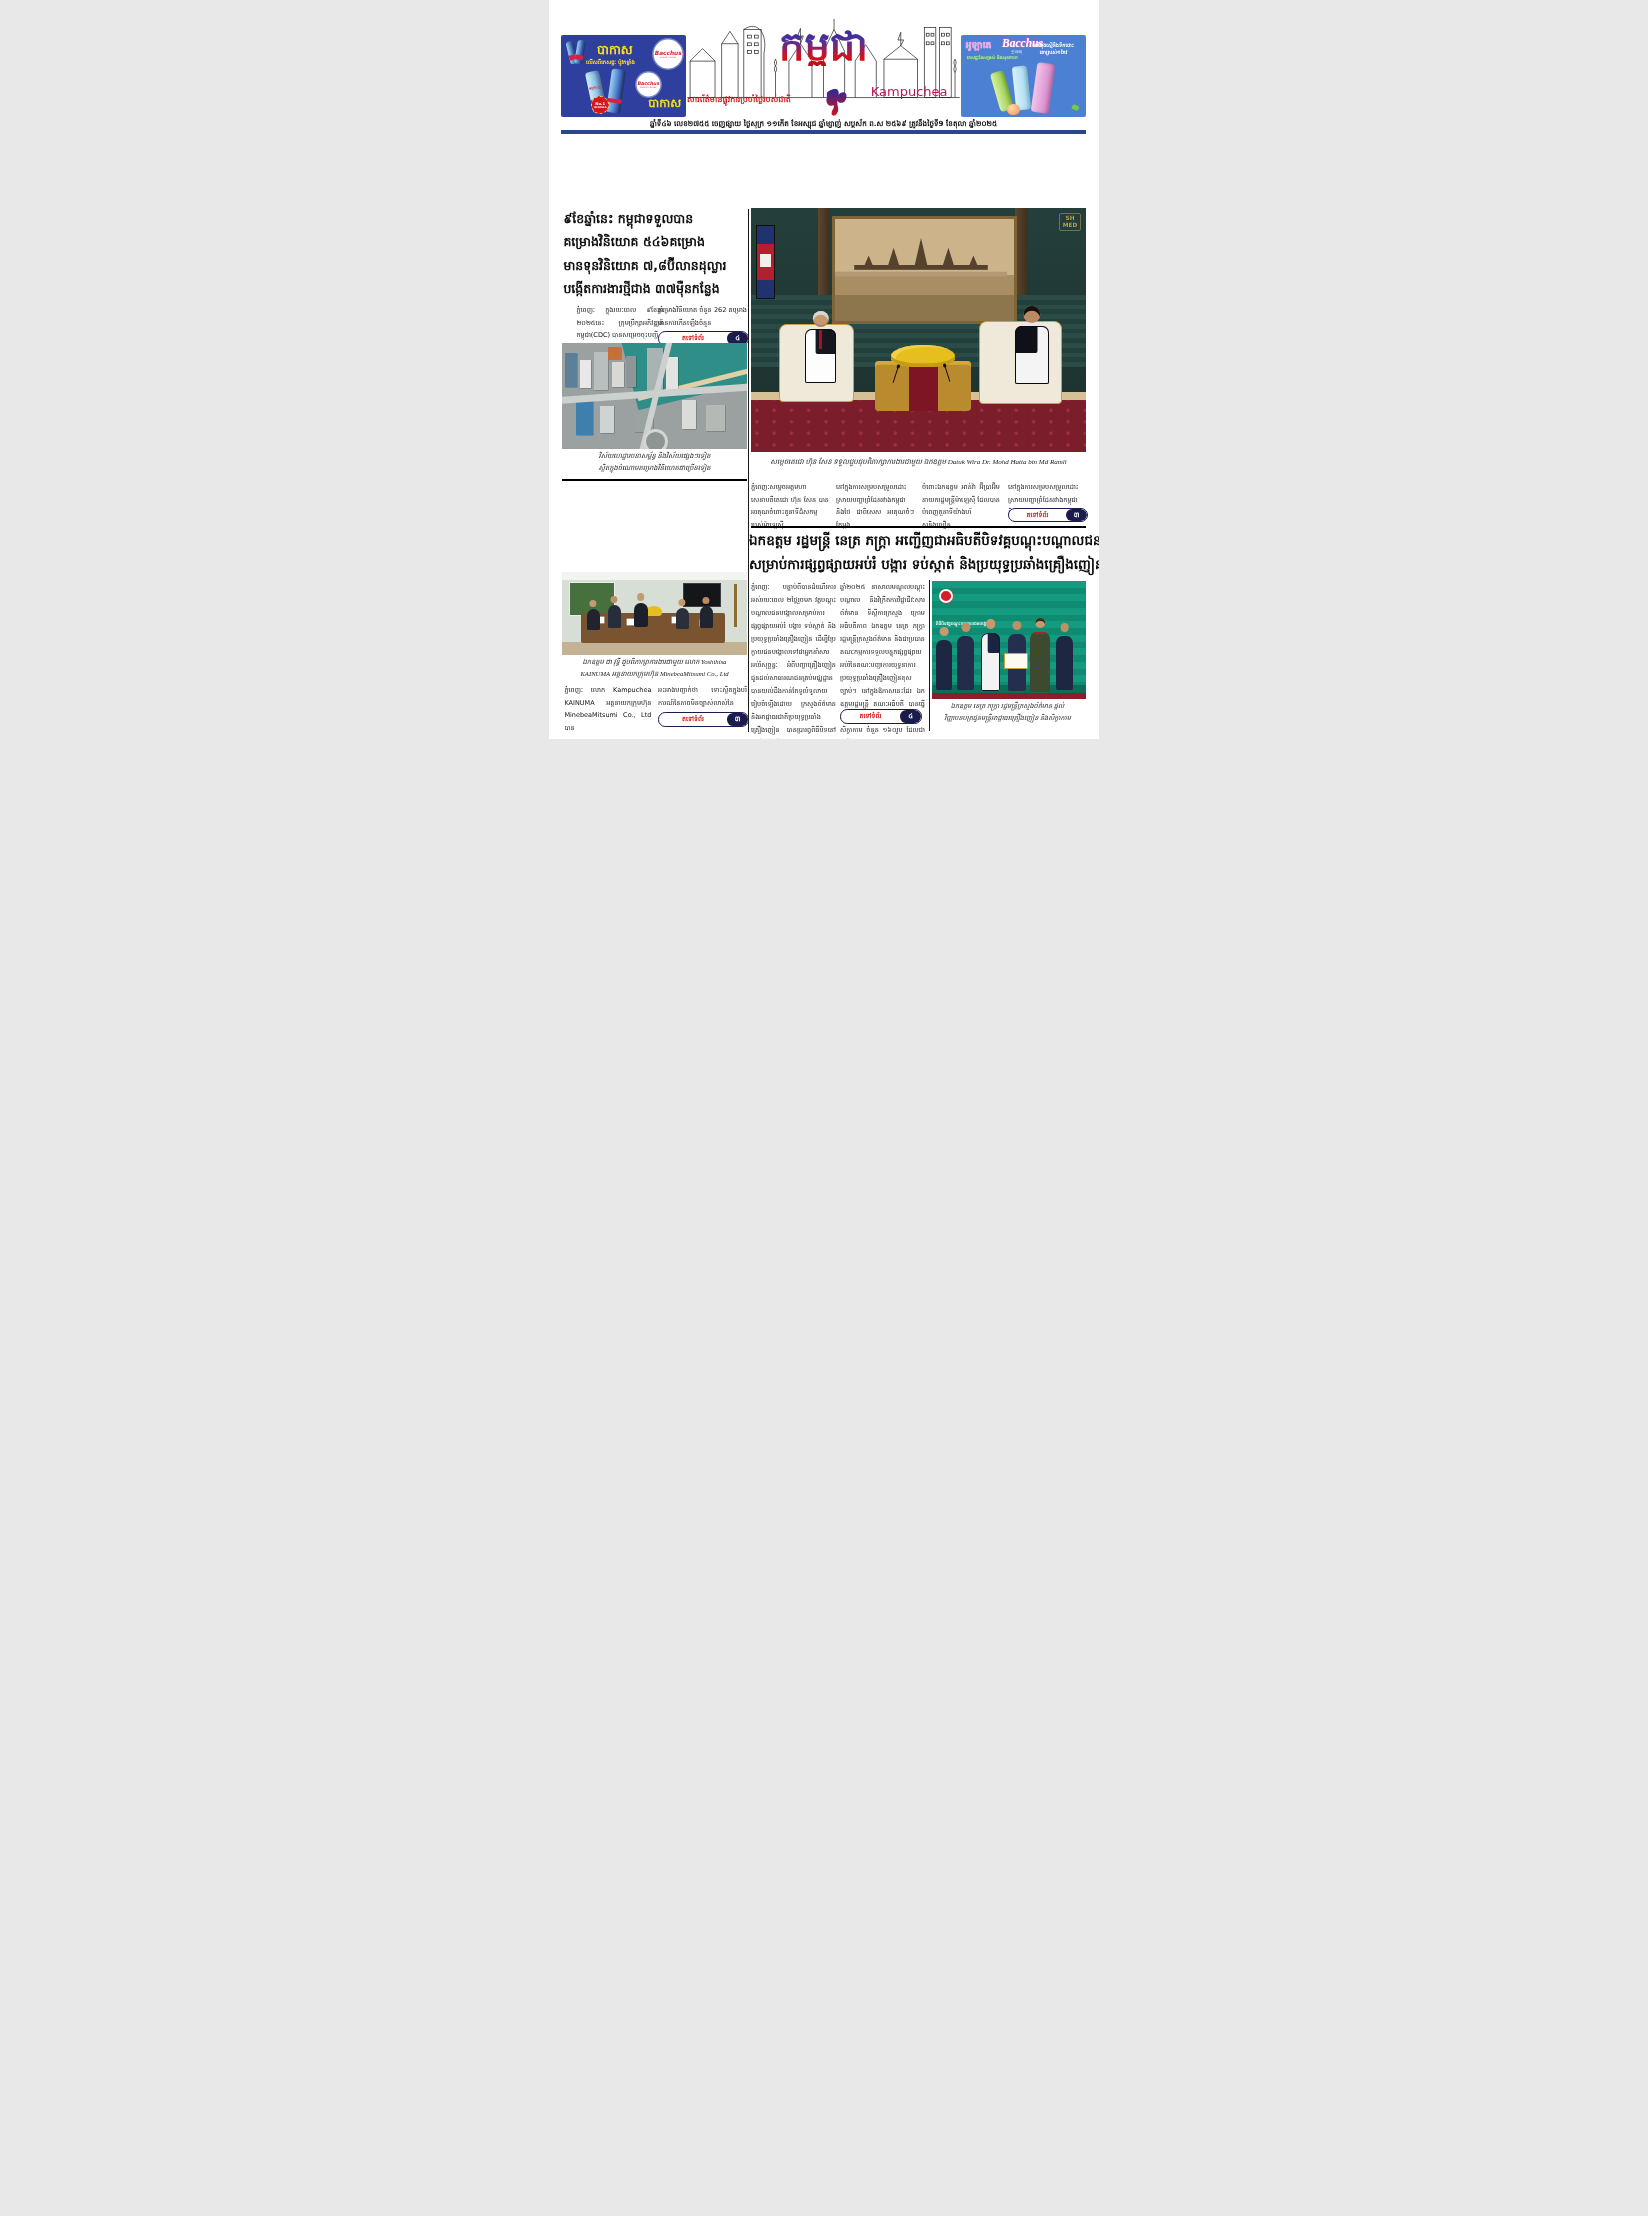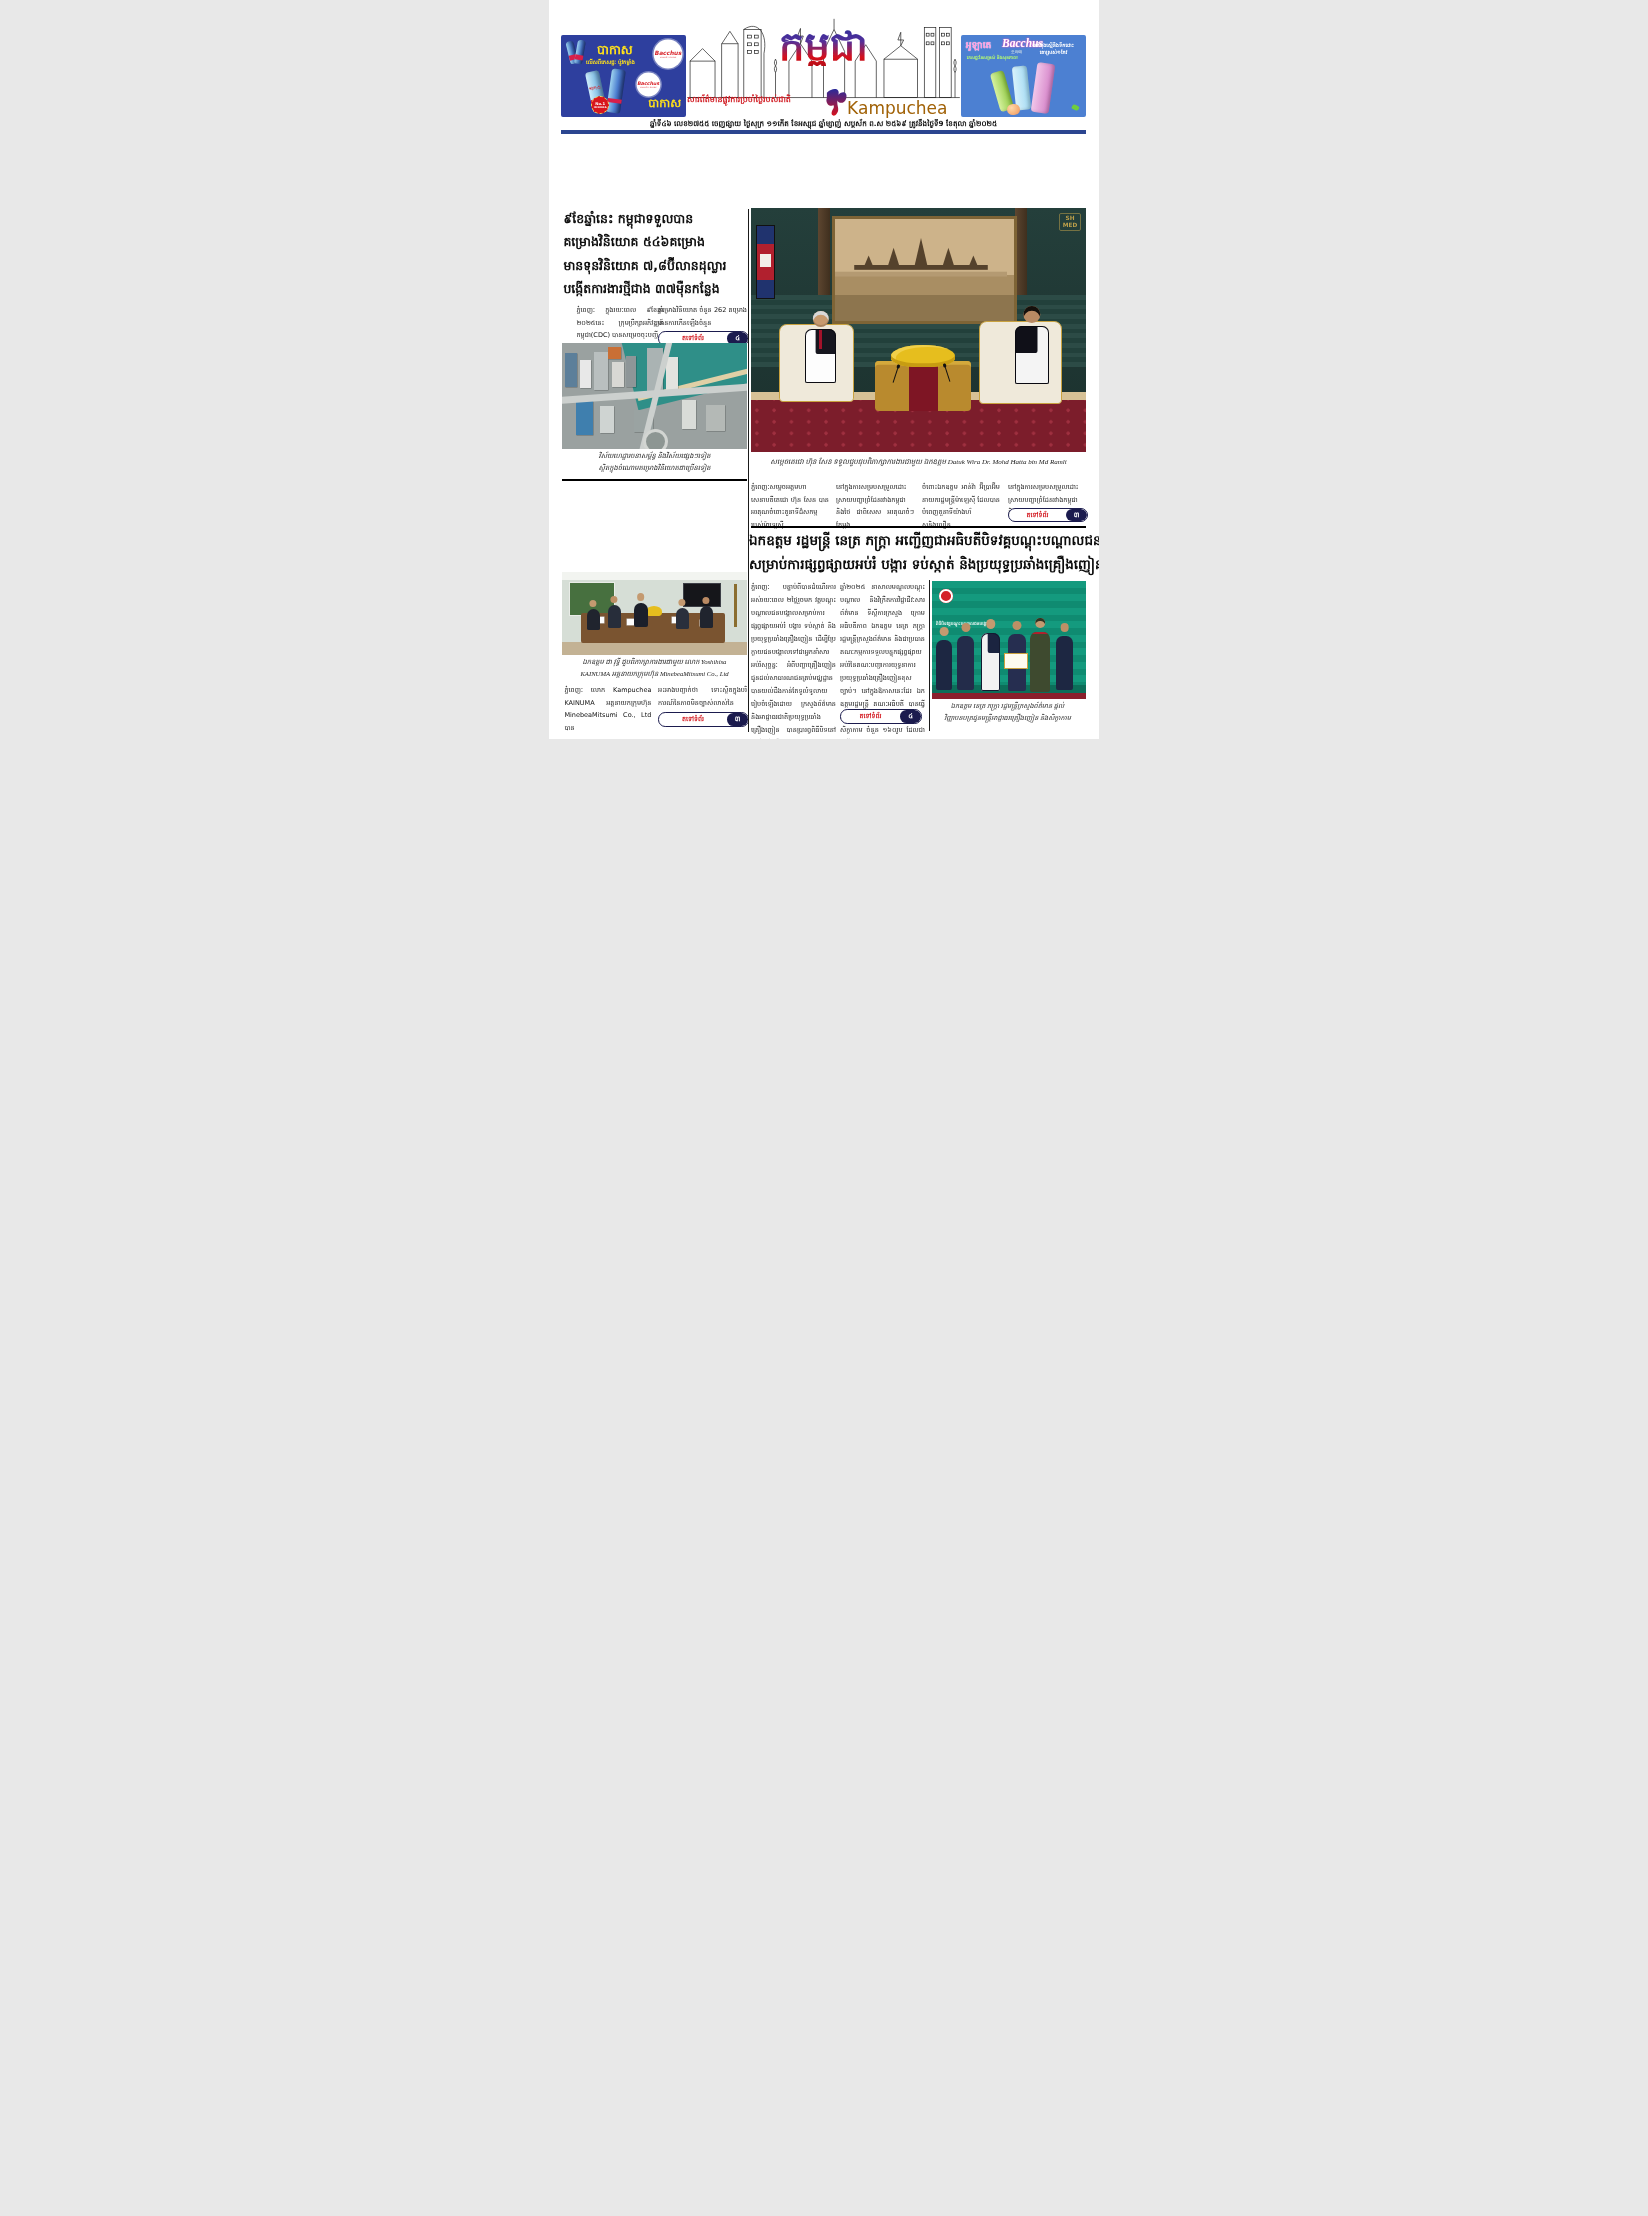--- a/index.html
+++ b/index.html
@@ -21,21 +21,21 @@
        font-weight:bold;border:1px dashed #ffd24a;}
   .olatte-script{font-family:"Liberation Serif", serif;font-style:italic;font-weight:bold;color:#ffffff;
        text-shadow:0 0 1px #ff57c8,0 0 1.9px #ff57c8;}
   .can-o{border-radius:3.8px;box-shadow:inset -2.4px 0 3.4px rgba(0,0,0,.2);}
   
   .masthead{left:137px;top:13.5px;width:275px;height:105px;}
   .logotype{left:0;right:0;top:12.5px;text-align:center;font-size:40px;font-weight:bold;line-height:1;
     background:linear-gradient(180deg,#2a2a9a 0%,#53309a 38%,#d6101c 78%,#b50d16 100%);
     -webkit-background-clip:text;background-clip:text;color:transparent;}
   .masthead-tagline{left:1px;bottom:12.5px;font-size:8px;font-weight:bold;color:#d21f26;}
-  .latin-name{right:13.5px;bottom:1px;font-size:17px;color:#a16207;font-weight:500;}
+  .latin-name{right:13.5px;bottom:20px;font-size:13px;color:#be185d;font-weight:500;}
   
   .dateline{left:12px;top:119px;width:525px;text-align:center;font-size:7.2px;font-weight:bold;color:#0d0d0d;}
   .bluebar{left:12px;top:130px;width:525px;height:4.3px;background:#2b4590;}
   .divider{background:#000;height:2.4px;}
   .vline{background:#1a1a1a;width:1px;}
   
   .lead-hl{left:13.5px;width:523px;text-align:center;font-size:19px;font-weight:bold;color:#18184e;white-space:nowrap;}
   .subhead{left:14.4px;width:183px;font-size:12.5px;font-weight:bold;color:#0f0f0f;white-space:nowrap;}
   .body{font-size:6.5px;line-height:12.5px;text-align:justify;color:#101010;}
   .cap{font-family:"Liberation Serif", serif;font-style:italic;font-size:6.7px;color:#1a1a1a;text-align:center;}

